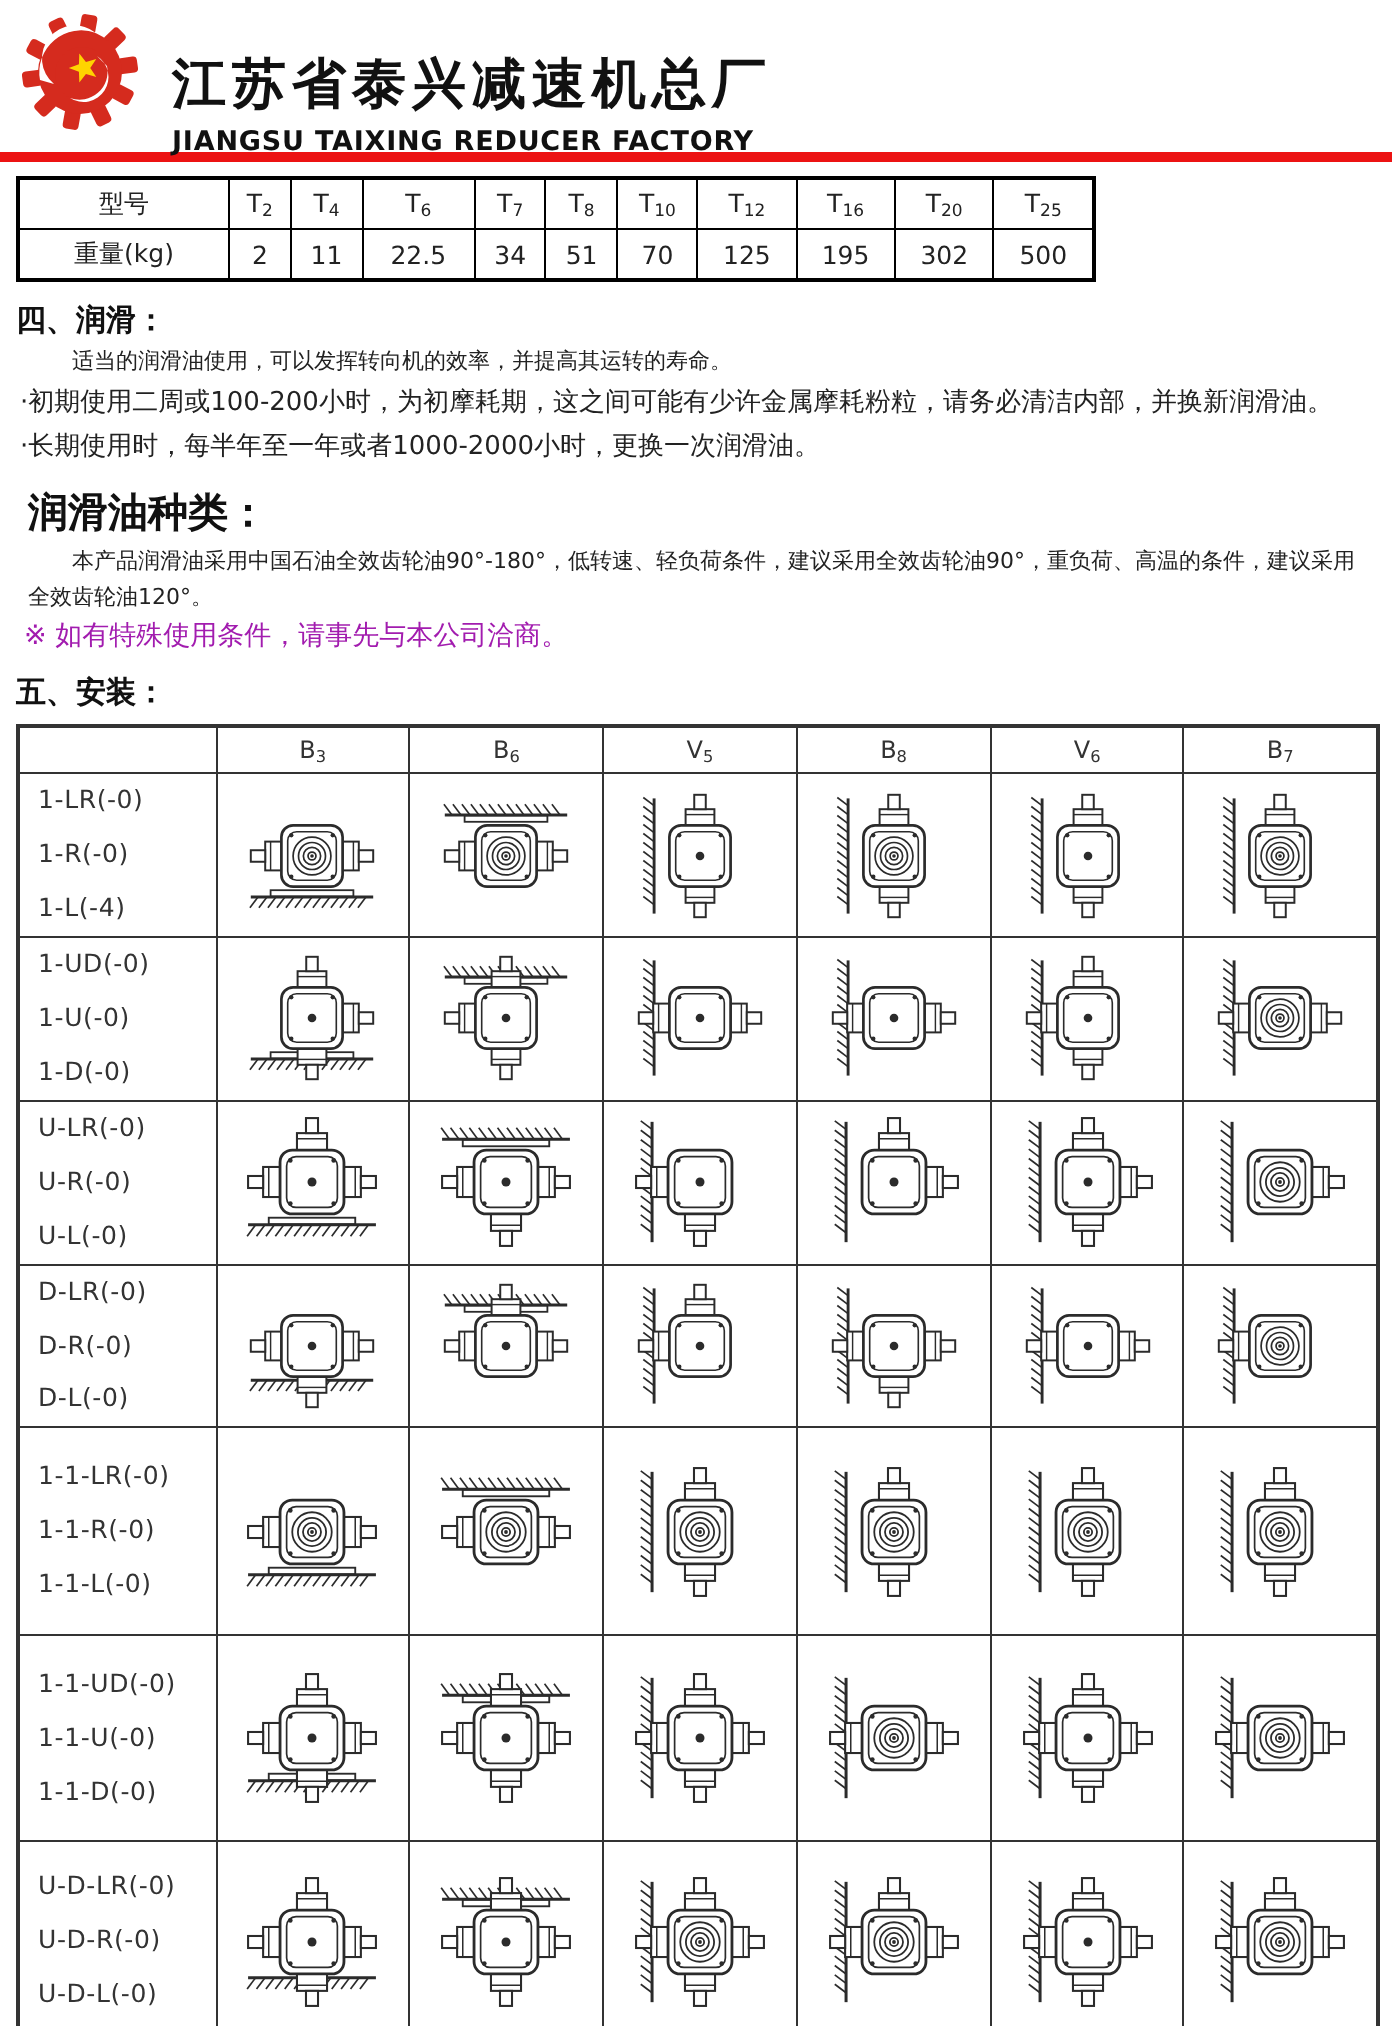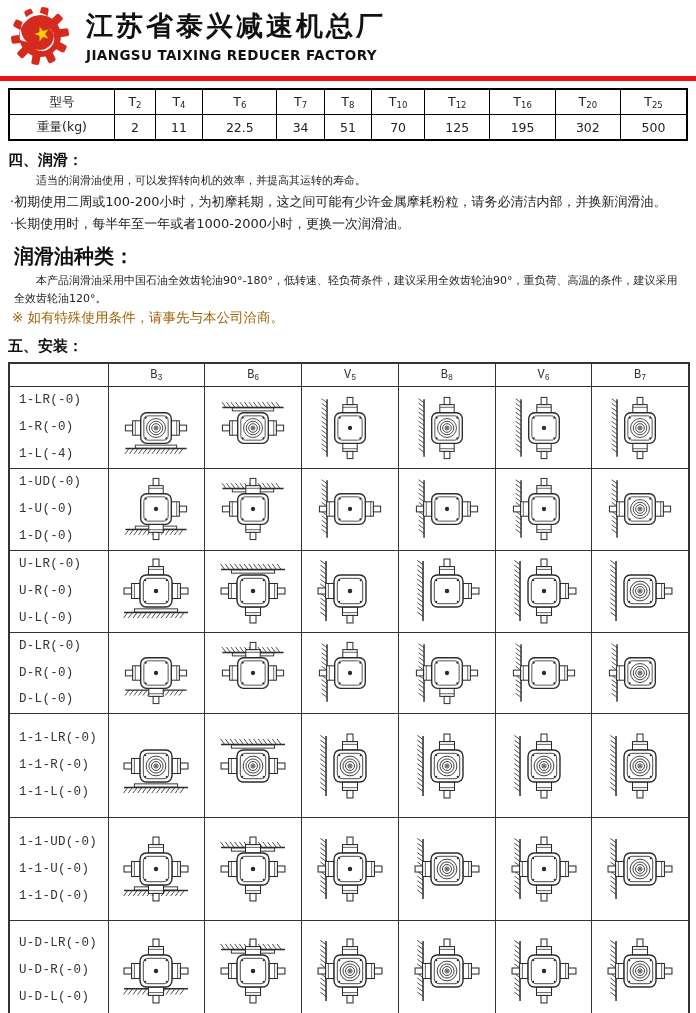--- a/index.html
+++ b/index.html
@@ -4,42 +4,42 @@
 <style>
   html,body{margin:0;padding:0;background:#fff;}
   body{
     width:696px;height:1013px;margin:0 auto;position:relative;
     font-family:"DejaVu Sans","Liberation Sans",sans-serif;
     color:#1c1c1c;-webkit-font-smoothing:antialiased;overflow:hidden;
   }
   
   .hdr{position:relative;height:72px;padding-top:4px;}
   .hdr .logo{position:absolute;left:10px;top:6px;width:60px;height:60px;}
-  .hdr .names{position:absolute;left:86px;top:8px;}
+  .hdr .names{position:absolute;left:86px;top:24px;}
   .hdr .cn{font-size:27px;font-weight:bold;letter-spacing:3px;color:#111;}
   .hdr .en{font-size:13.5px;font-weight:bold;letter-spacing:0.4px;color:#111;margin-top:3px;}
   .redline{height:5px;background:#ec1313;margin:0 0 7px 0;}
   
   table{border-collapse:collapse;}
-  .wtbl{width:680px;margin:0 8px;border:2px solid #000;}
+  .wtbl{width:540px;margin:0 8px;border:2px solid #000;}
   .wtbl th,.wtbl td{
     border:1px solid #000;text-align:center;font-weight:normal;
     font-size:12.5px;height:24px;padding:0 2px;color:#222;
   }
   .wtbl .lbl{width:100px;}
   sub{font-size:68%;vertical-align:-18%;}
   .h1{font-size:15px;font-weight:bold;color:#111;margin:10px 8px 2px 8px;}
   .h2{font-size:20px;font-weight:bold;color:#111;margin:8px 8px 0 14px;}
   .indent{ text-indent:2em;}
   .para{margin:2px 8px 0 14px;font-size:11px;line-height:1.6;color:#222;}
   .bullet{margin:2px 8px 0 10px;font-size:13px;line-height:1.6;color:#222;}
-  .note{margin:2px 8px 0 12px;font-size:13.5px;color:#a16207;}
+  .note{margin:2px 8px 0 12px;font-size:13.5px;color:#a21caf;}
   
   .itbl{width:680px;margin:6px 8px 0 8px;border:2.5px solid #333;table-layout:fixed;}
-  .itbl th,.itbl td{border:1.5px solid #333;padding:0;vertical-align:middle;font-family:Liberation Mono, monospace;}
+  .itbl th,.itbl td{border:1.5px solid #333;padding:0;vertical-align:middle;}
   .itbl thead th{height:22px;font-size:12px;font-weight:normal;color:#333;text-align:center;}
   .itbl .rowlbl{
     text-align:left;padding-left:9px;font-size:12.5px;font-weight:normal;
     color:#333;line-height:2.15;letter-spacing:0.3px;
   }
   .itbl td.diag{text-align:center;}
   .itbl svg{display:block;margin:0 auto;}
 </style>
 </head>
 <body>

